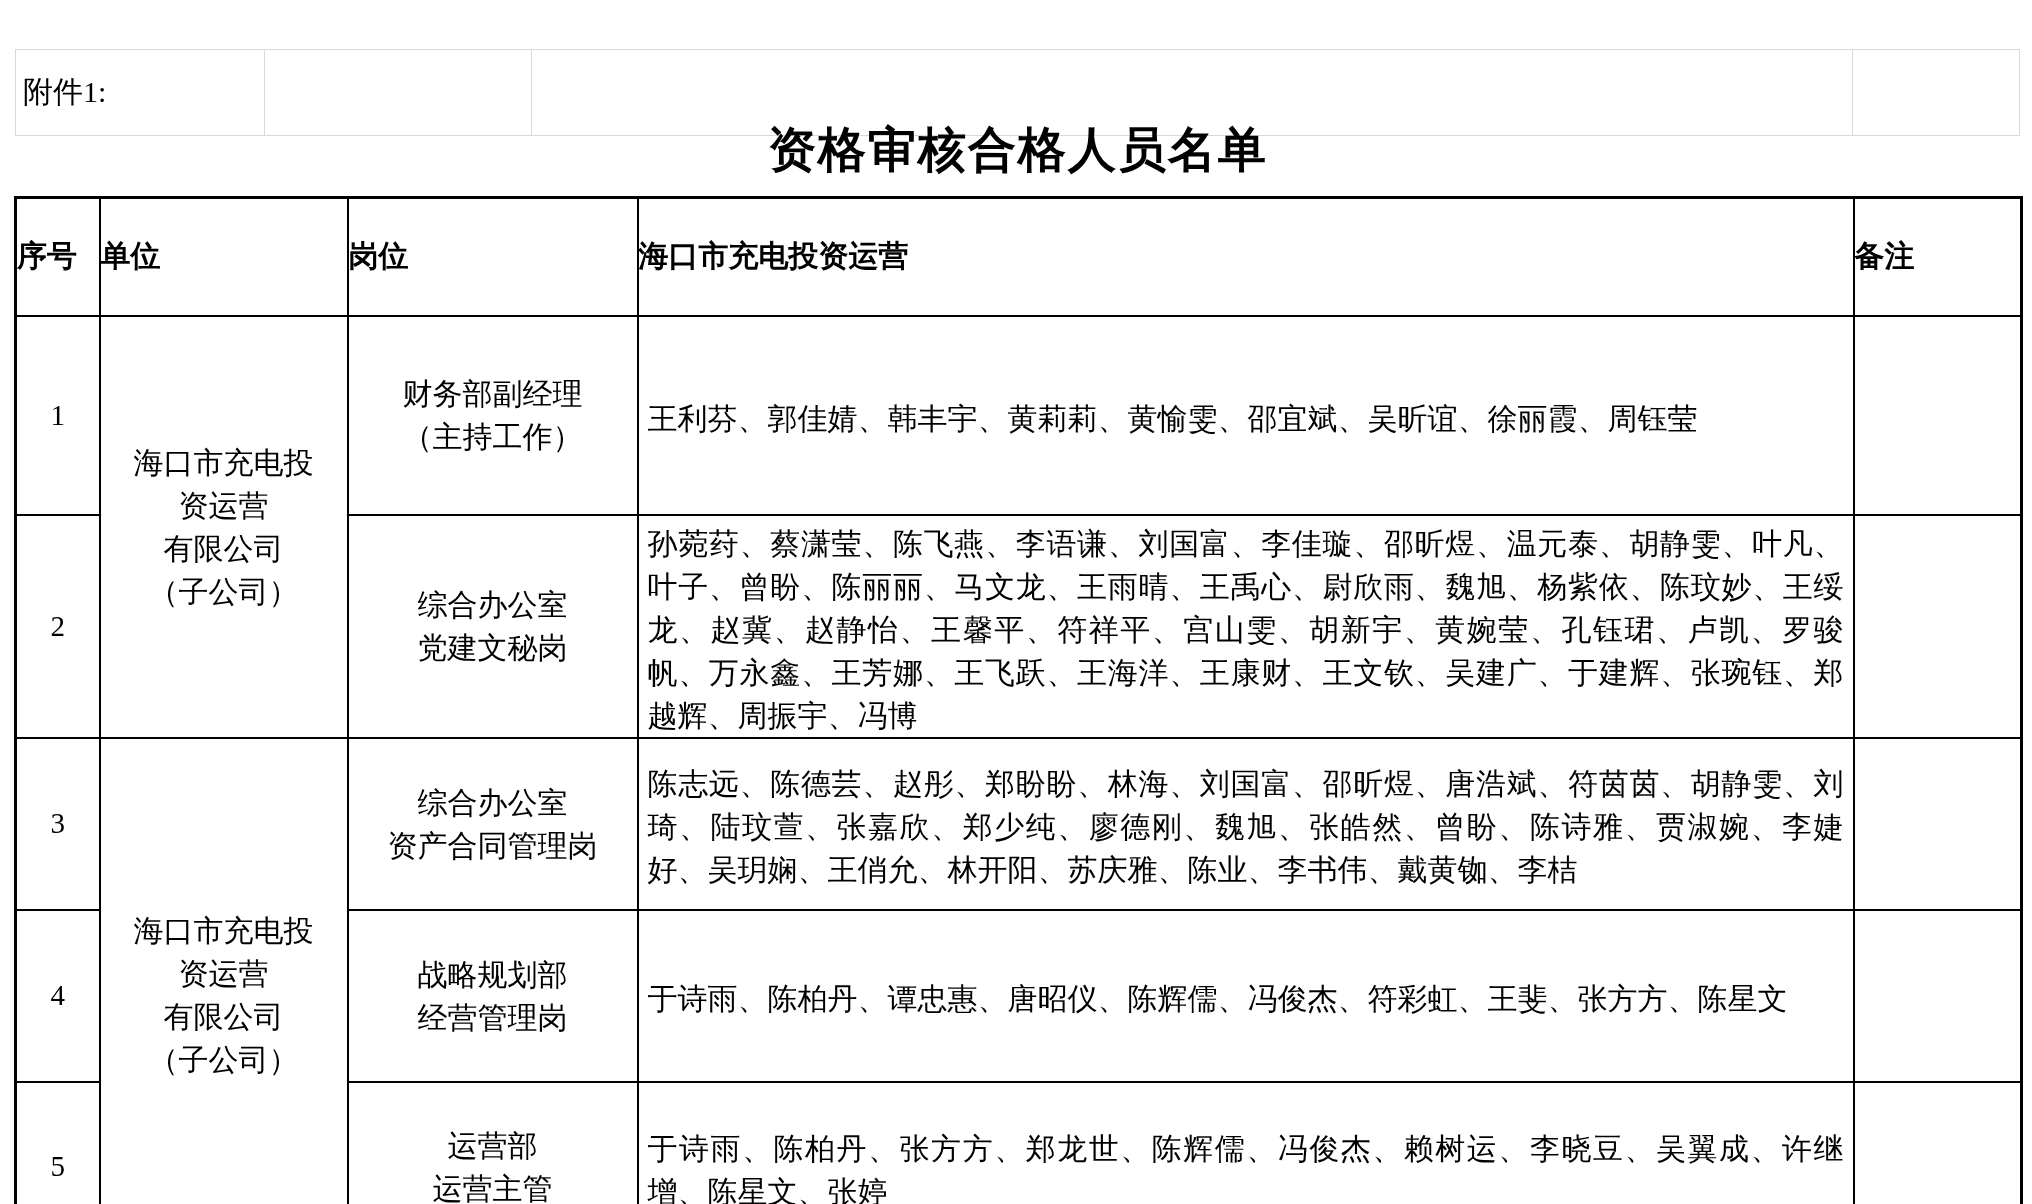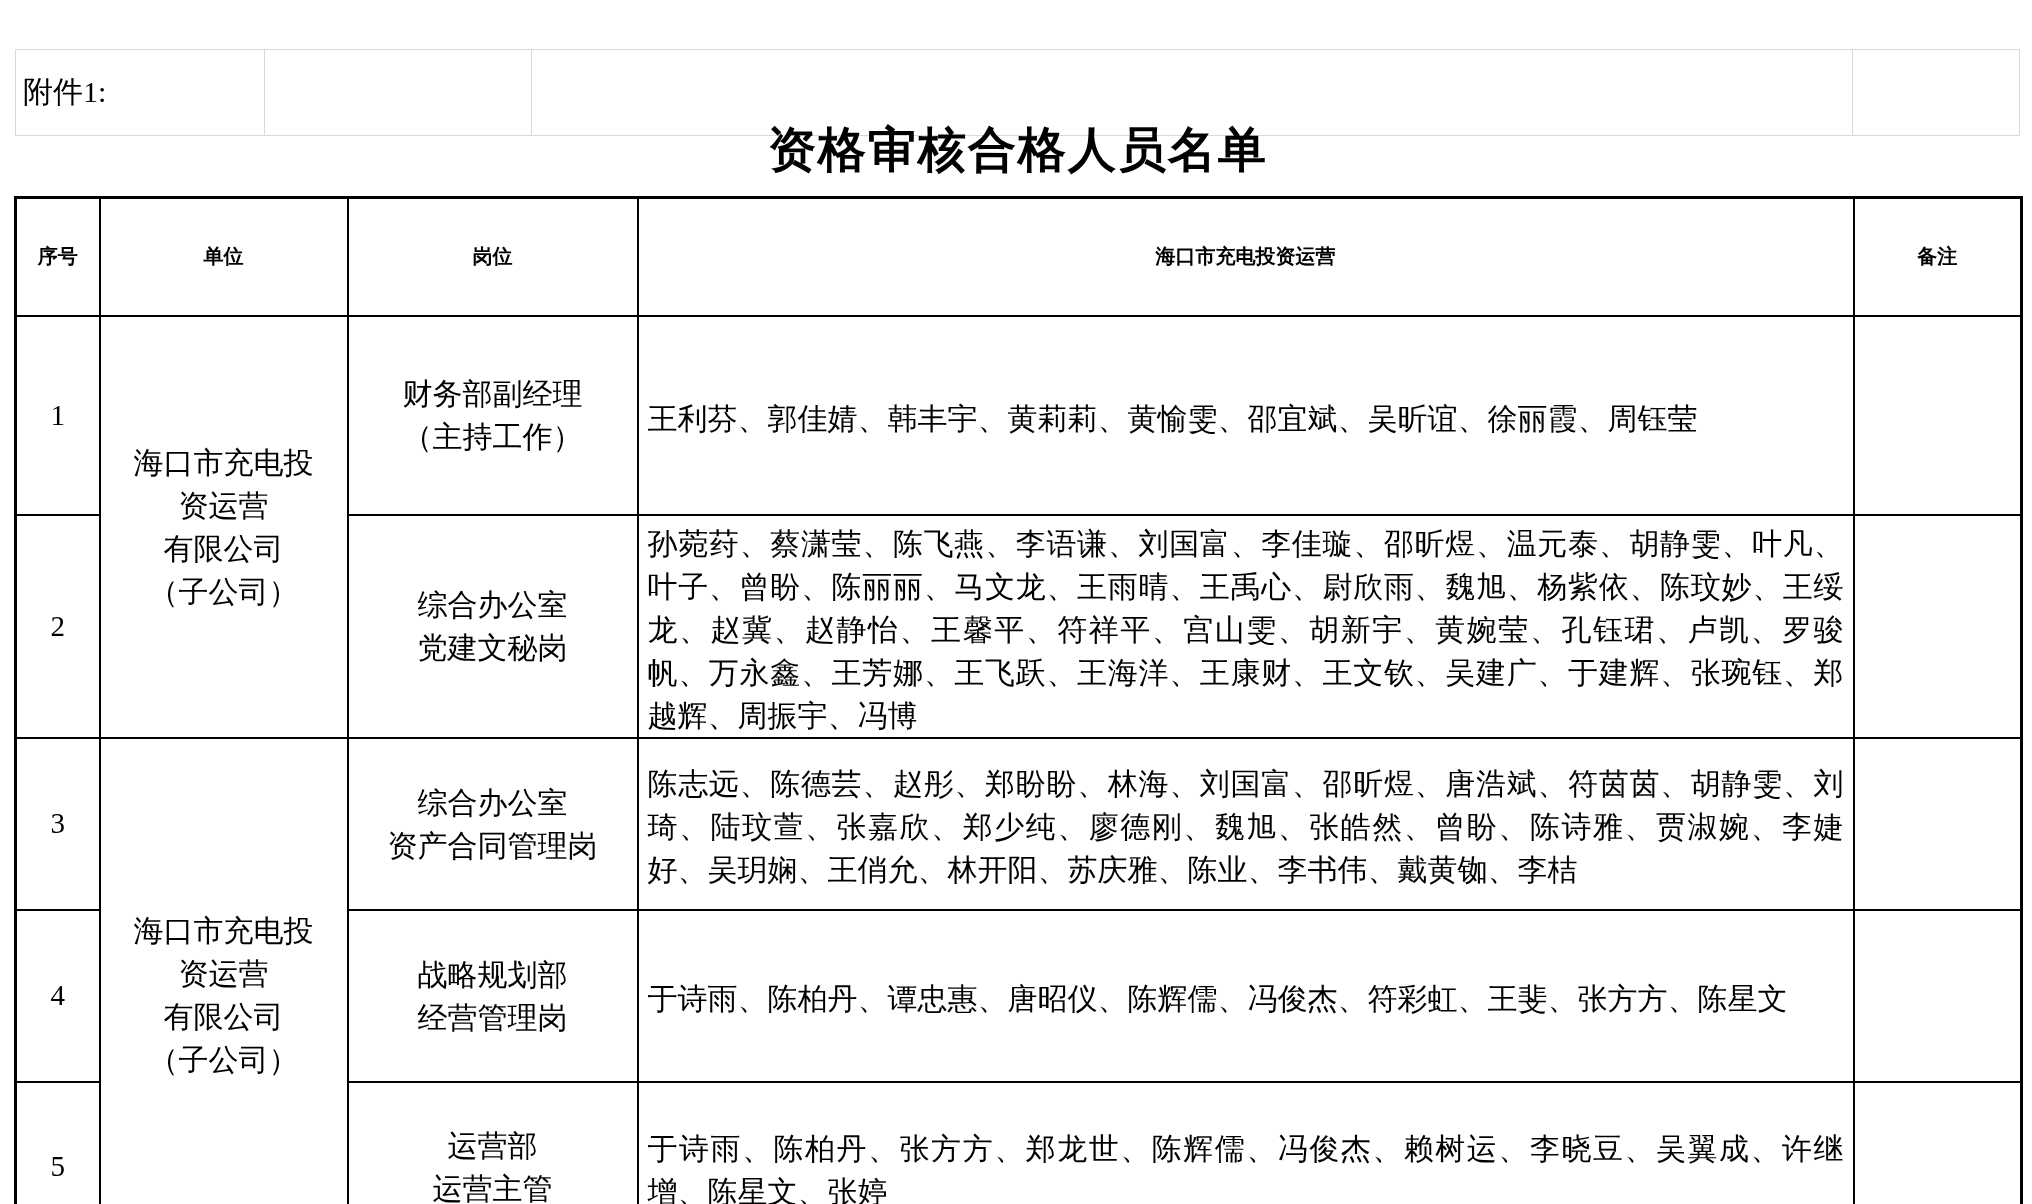--- a/index.html
+++ b/index.html
@@ -49,22 +49,22 @@
     border-collapse:collapse;
     table-layout:fixed;
     border:3px solid #000;
   }
   table.main th, table.main td {
     border:2px solid #000;
     box-sizing:border-box;
     overflow:hidden;
   }
   table.main th {
-    font-size:20px; font-weight:bold;
-    text-align:center; vertical-align:middle;
+    font-size:30px; font-weight:bold;
+    text-align:left; vertical-align:middle;
     padding:0;
   }
   tr.hrow   { height:118px; }
   tr.r1     { height:199px; }
   tr.r2     { height:172px; }
   tr.r3     { height:172px; }
   tr.r4     { height:172px; }
   tr.r5     { height:171px; }
 
   td.c-no {

